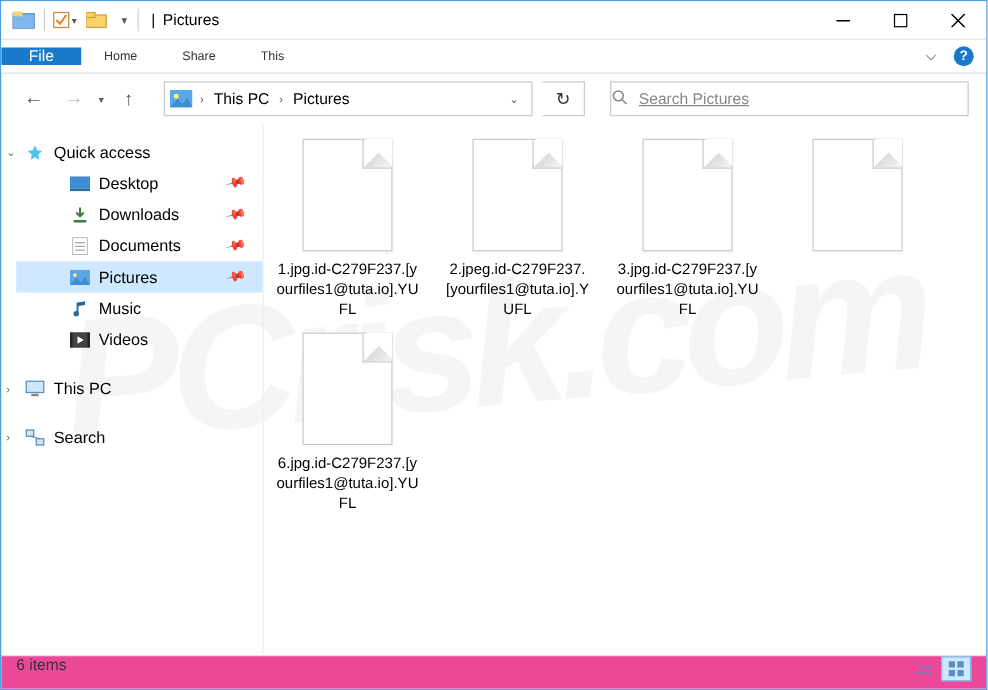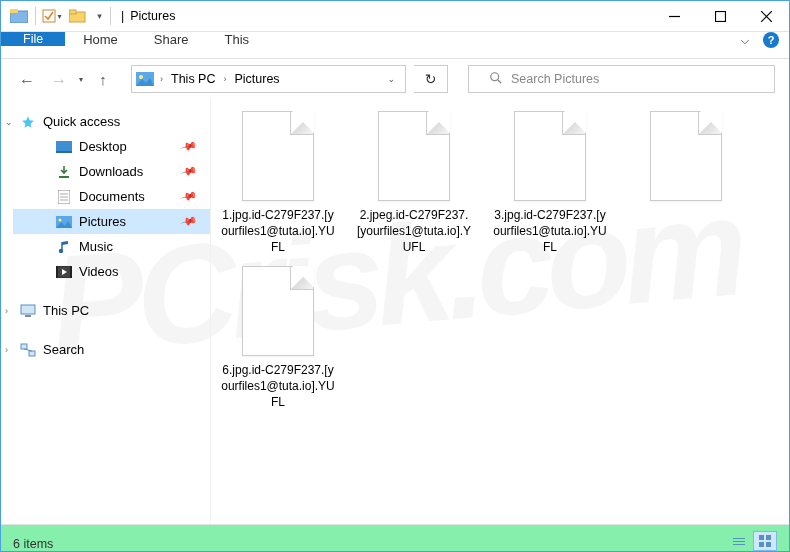--- a/index.html
+++ b/index.html
@@ -12,39 +12,39 @@
 .titlebar { height: 31px; display: flex; align-items: center; background: #fff; border-bottom: 1px solid #e5e5e5; position: relative; z-index: 2; }
 .titlebar-left { display: flex; align-items: center; padding-left: 6px; gap: 2px; }
 .qat-btn { width: 24px; height: 24px; display: flex; align-items: center; justify-content: center; }
 .qat-sep { width: 1px; height: 18px; background: #d0d0d0; margin: 0 2px; }
 .qat-drop { font-size: 8px; color: #555; margin-left:1px; }
 .win-title { font-size: 12.5px; color: #000; margin-left: 6px; }
 .win-controls { margin-left: auto; display: flex; }
 .win-btn { width: 46px; height: 31px; display: flex; align-items: center; justify-content: center; color: #000; font-size: 11px; }
 
 
-.ribbon { height: 27px; display: flex; align-items: flex-start; background: #fff; border-bottom: 1px solid #e1e1e1; z-index: 2; position: relative; }
+.ribbon { height: 27px; display: flex; align-items: center; background: #fff; border-bottom: 1px solid #e1e1e1; z-index: 2; position: relative; }
 .file-tab { background: #1979ca; color: #fff; padding: 0 22px; display: flex; align-items: center; font-size: 12.5px; }
-.tab { padding: 0 18px; display: flex; align-items: center; font-size: 13px; color: #333; }
+.tab { padding: 0 18px; display: flex; align-items: center; font-size: 10px; color: #333; }
 .ribbon-right { margin-left: auto; display: flex; align-items: center; padding-right: 10px; gap: 14px; }
 .chev-up { font-size: 11px; color: #555; }
 .help-icon { width: 16px; height: 16px; border-radius: 50%; background: #1979ca; color: #fff; font-size: 11px; display: flex; align-items: center; justify-content: center; font-weight: bold; }
 
 
 .navbar { height: 40px; display: flex; align-items: center; padding: 4px 14px; gap: 8px; z-index: 2; position: relative; }
 .nav-arrow { width: 24px; height: 24px; display: flex; align-items: center; justify-content: center; color: #555; font-size: 16px; }
 .nav-arrow.disabled { color: #bfbfbf; }
 .nav-drop { font-size: 8px; color: #555; }
 .nav-up { font-size: 15px; color: #555; }
 .addressbar { flex: 1; height: 28px; border: 1px solid #ccc; display: flex; align-items: center; padding: 0 4px; gap: 4px; font-size: 12.5px; max-width: 340px; margin-left: 8px; }
 .crumb { padding: 0 2px; color: #000; }
 .crumb-sep { font-size: 9px; color: #555; padding:0 2px;}
 .addr-end { margin-left: auto; display: flex; align-items: center; gap: 10px; padding-right: 6px; }
 .refresh-wrap { width: 34px; height: 28px; border: 1px solid #ccc; border-left: none; display: flex; align-items: center; justify-content: center; font-size: 14px; color: #333; }
-.searchbox { flex: 1; height: 28px; border: 1px solid #ccc; display: flex; align-items: center; padding: 0 20px; gap: 8px; color: #888; font-size: 12.5px; margin-left: 12px; min-width: 230px; }
+.searchbox { flex: 1; height: 28px; border: 1px solid #ccc; display: flex; align-items: center; padding: 0 0; gap: 8px; color: #888; font-size: 12.5px; margin-left: 12px; min-width: 230px; text-decoration: underline; }
 .search-icon svg { width: 14px; height: 14px; }
 
 
 .main { display: flex; height: 424px; position: relative; z-index: 1; }
 
 
 .sidebar { width: 210px; padding: 10px 0; font-size: 13px; border-right: 1px solid #f0f0f0; }
 .tree-item { display: flex; align-items: center; height: 25px; padding-left: 18px; gap: 6px; position: relative; }
 .tree-item.child { padding-left: 42px; margin-left: 12px; }
 .tree-item.selected { background: #cde8ff; }
@@ -55,21 +55,21 @@
 
 
 .filegrid { flex: 1; padding: 12px 8px; display: flex; flex-wrap: wrap; align-content: flex-start; gap: 10px 18px; }
 .file-item { width: 118px; display: flex; flex-direction: column; align-items: center; text-align: center; }
 .file-thumb { width: 72px; height: 90px; background: #fff; border: 1px solid #ccc; position: relative; margin-bottom: 6px; box-shadow: 0 1px 2px rgba(0,0,0,0.06); }
 .file-thumb::before { content: ""; position: absolute; top: 0; right: 0; width: 22px; height: 22px; background: linear-gradient(135deg, #fff 0%, #fff 48%, #ddd 52%, #f5f5f5 100%); border-left: 1px solid #ccc; border-bottom: 1px solid #ccc; }
 .file-thumb::after { content: ""; position: absolute; top: -1px; right: -1px; width: 22px; height: 22px; background: #fff; clip-path: polygon(100% 0, 0 0, 100% 100%); }
 .file-name { font-size: 12px; line-height: 1.35; color: #000; word-break: break-all; }
 
 
-.statusbar { height: 27px; border-top: 1px solid #e0e0e0; display: flex; align-items: flex-end; padding: 0 12px; font-size: 12.5px; color: #333; position: absolute; bottom: 0; left: 0; right: 0; background: #86efac; z-index: 2; }
+.statusbar { height: 27px; border-top: 1px solid #e0e0e0; display: flex; align-items: flex-start; padding: 0 12px; font-size: 12.5px; color: #333; position: absolute; bottom: 0; left: 0; right: 0; background: #ec4899; z-index: 2; }
 .view-switch { margin-left: auto; display: flex; gap: 2px; }
 .vs-btn { width: 24px; height: 20px; border: 1px solid transparent; display: flex; align-items: center; justify-content: center; }
 .vs-btn.active { border-color: #7fb8e8; background: #cde8ff; }
 .vs-lines { display: flex; flex-direction: column; gap: 2px; }
 .vs-lines span { width: 12px; height: 1px; background: #5a8fc0; }
 .vs-grid { display: grid; grid-template-columns: 5px 5px; grid-template-rows: 5px 5px; gap: 2px; }
 .vs-grid span { background: #5a8fc0; }
 
 
 .ico-folder { fill: #f8d36a; stroke: #caa63a; }

